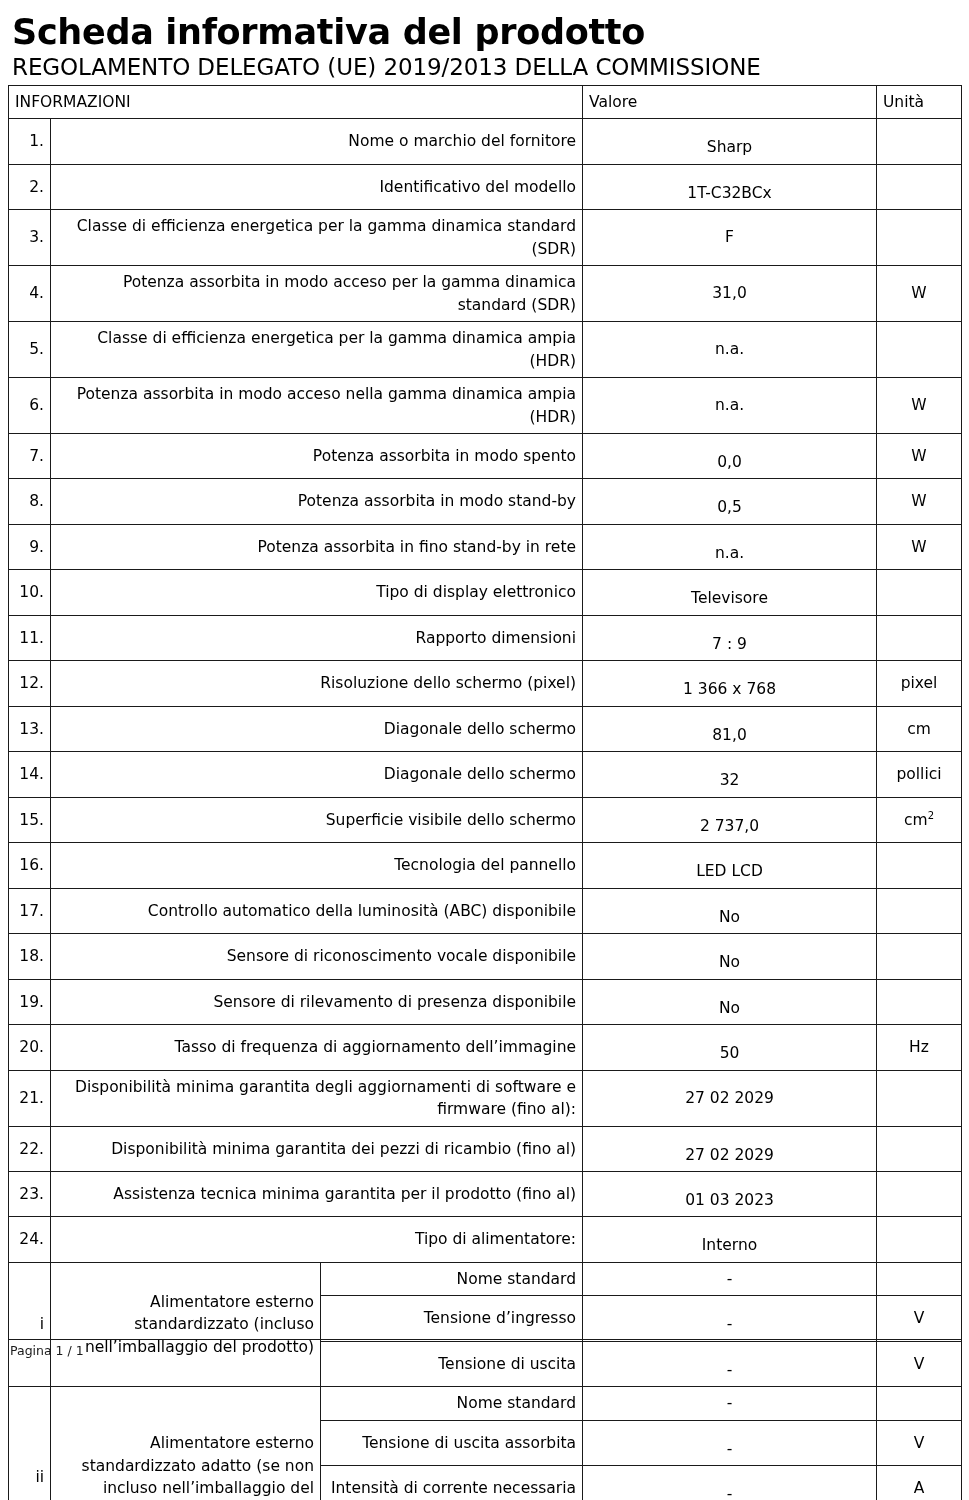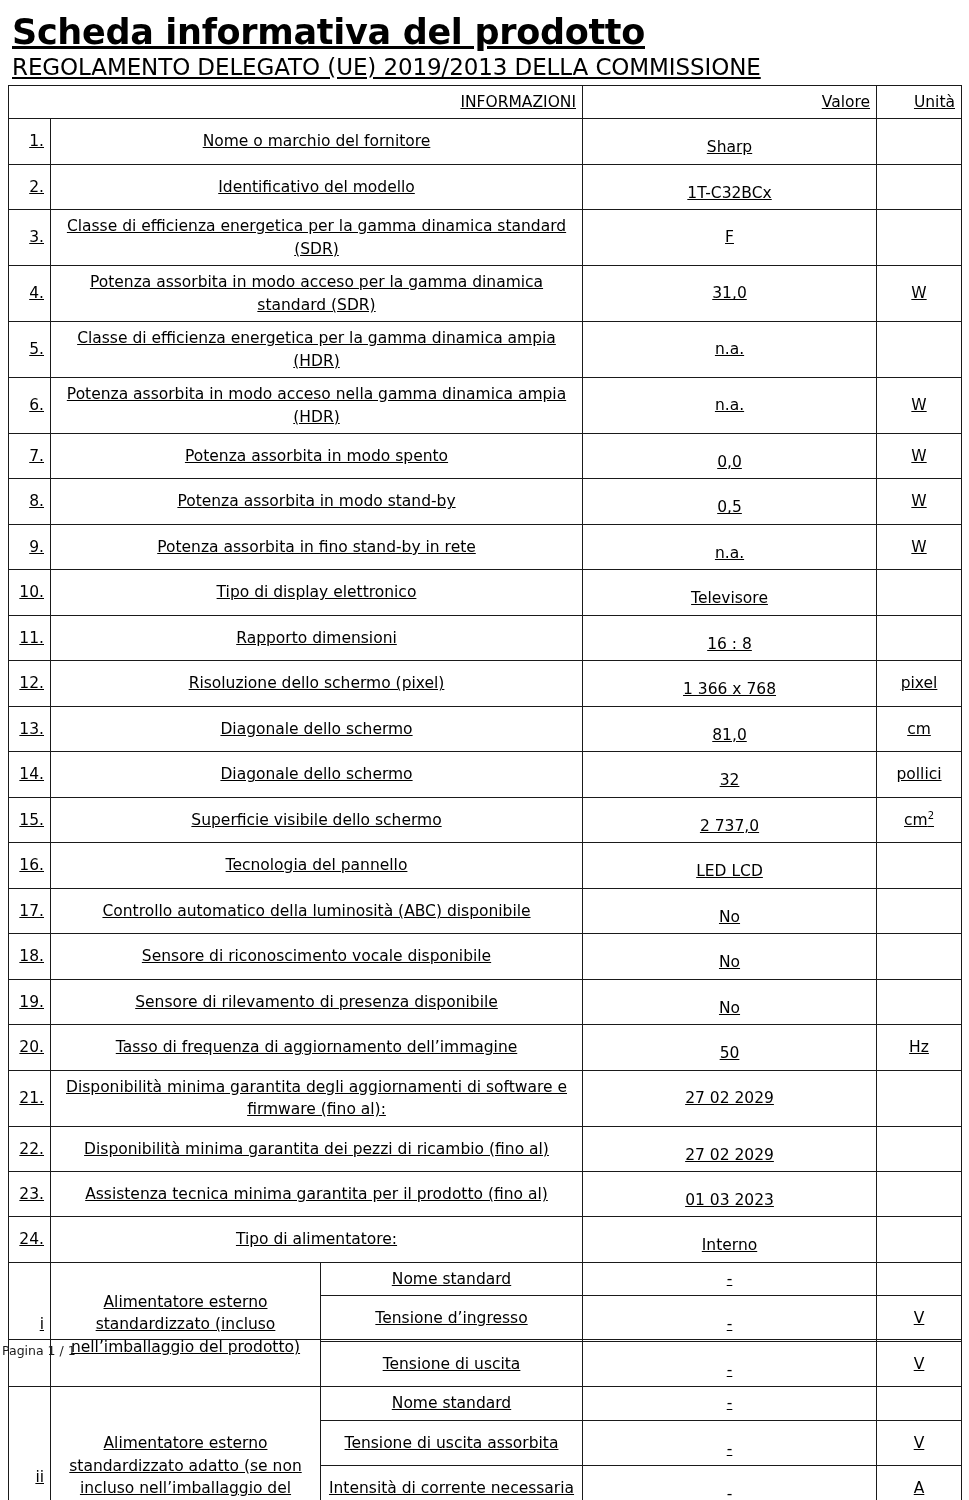--- a/index.html
+++ b/index.html
@@ -14,21 +14,20 @@
     font-family: "DejaVu Sans", "Liberation Sans", sans-serif;
     color: #000000;
     position: relative;
     overflow: hidden;
   }
   .page {
     width: 969px;
     height: 1368px;
     padding: 8px 8px 0 8px;
     position: relative;
-    text-decoration: underline;
   }
   .doc-title {
     font-size: 35px;
     font-weight: bold;
     letter-spacing: -0.3px;
     line-height: 1.15;
     margin: 4px 0 2px 4px;
   }
   .doc-subtitle {
     font-size: 23px;
@@ -52,33 +51,33 @@
     line-height: 1.45;
   }
   
   col.c-num   { width: 42px; }
   col.c-label { width: 270px; }
   col.c-sub   { width: 262px; }
   col.c-value { width: 294px; }
   col.c-unit  { width: 85px; }
 
   .hdr td {
-    text-align: right;
+    text-align: left;
     font-size: 17px;
     padding-top: 6px;
     padding-bottom: 6px;
   }
   .num {
     text-align: right;
     padding-right: 4px;
     vertical-align: top;
     padding-top: 6px;
   }
   .label {
-    text-align: center;
+    text-align: right;
     padding-left: 6px;
     vertical-align: top;
     padding-top: 6px;
     margin-top: 8px;
   }
   .label.mid { vertical-align: middle; padding-top: 5px;}
   .value {
     text-align: center;
     vertical-align: top;
     padding-top: 6px;
@@ -97,21 +96,21 @@
     padding-top: 7px;
     font-size: 15px;
   }
   sup.supunit {
     font-size: 10px;
     vertical-align: super;
     line-height: 0;
   }
   .footer {
     position: absolute;
-    left: 2px;
+    left: 10px;
     bottom: 10px;
     font-size: 12.5px;
     color: #1a1a1a;
   }
   .hairline {
     position: absolute;
     left: 8px;
     right: 8px;
     bottom: 28px;
     border-top: 1px solid #1a1a1a;
@@ -206,21 +205,21 @@
       <tr>
         <td class="num">10.</td>
         <td class="label mid" colspan="2">Tipo di display elettronico</td>
         <td class="value mid">Televisore</td>
         <td class="unit mid"></td>
       </tr>
 
       <tr>
         <td class="num">11.</td>
         <td class="label mid" colspan="2">Rapporto dimensioni</td>
-        <td class="value mid">16  :  8</td>
+        <td class="value mid">7  :  9</td>
         <td class="unit mid"></td>
       </tr>
 
       <tr>
         <td class="num">12.</td>
         <td class="label mid" colspan="2">Risoluzione dello schermo (pixel)</td>
         <td class="value mid">1 366  x  768</td>
         <td class="unit mid">pixel</td>
       </tr>
 

